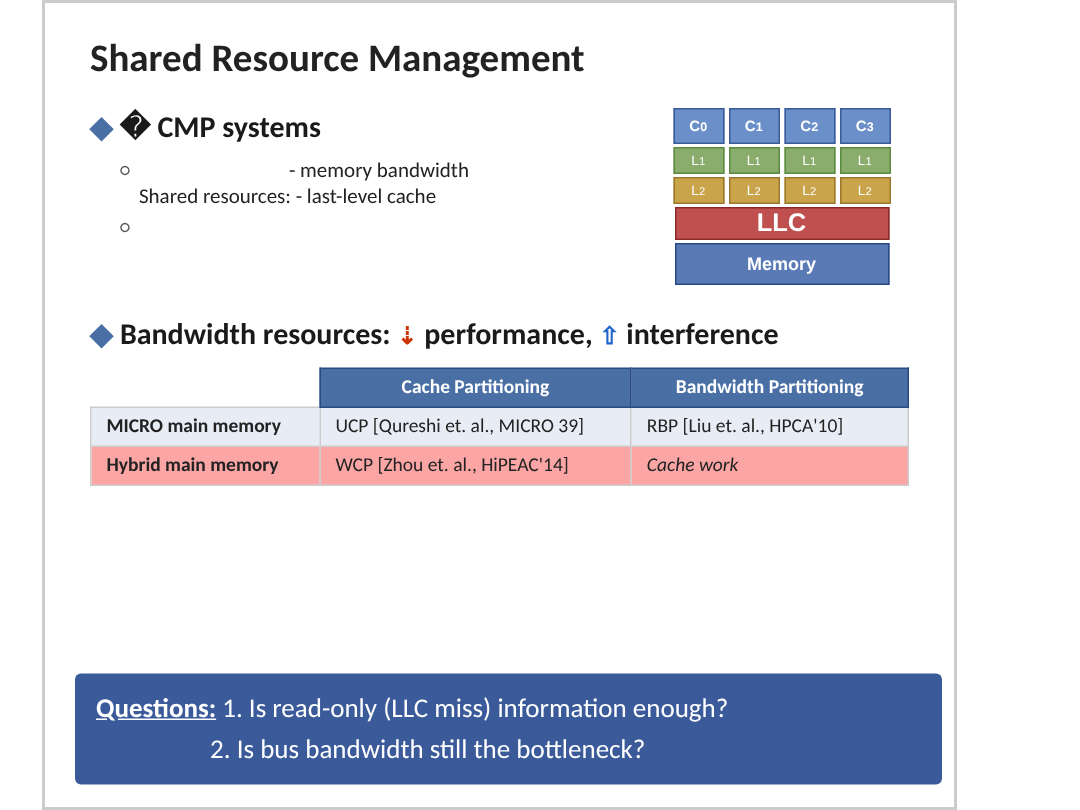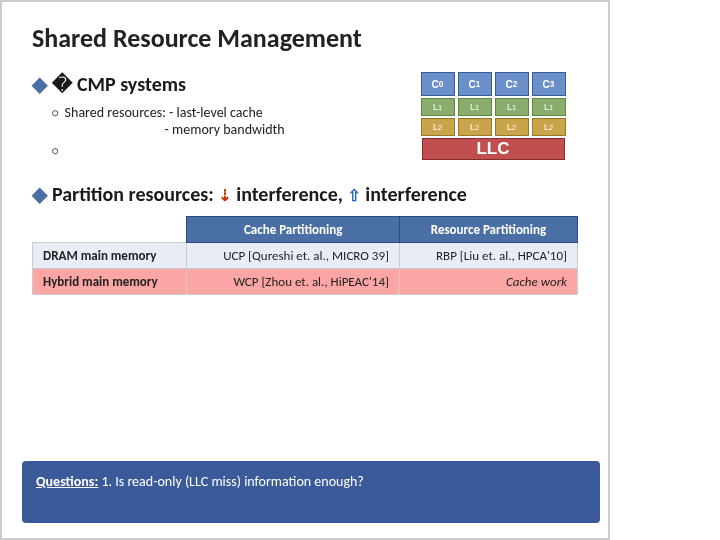--- a/index.html
+++ b/index.html
@@ -10,20 +10,21 @@
       font-family: Georgia, 'Times New Roman', serif;
       overflow: hidden;
     }
     .slide {
       width: 610px;
       height: 540px;
       background: #fff;
       border: 2px solid #ccc;
       padding: 20px 30px;
       position: relative;
+      margin-left: 28px;
     }
     .slide-title {
       font-size: 26px;
       font-weight: bold;
       color: #222;
       margin-bottom: 18px;
       font-family: 'Calibri', Arial, sans-serif;
     }
     .content-area {
       display: flex;
@@ -152,21 +153,21 @@
       background: #4a6fa5;
       color: #fff;
       padding: 5px 20px;
       text-align: center;
       font-weight: bold;
       border: 1px solid #2a4a85;
     }
     .partition-table td {
       padding: 5px 10px;
       border: 1px solid #ccc;
-      text-align: right;
+      text-align: left;
       color: #222;
     }
     .partition-table tr:first-child td {
       background: #e8ecf5;
     }
     .partition-table tr:nth-child(2) td {
       background: #fca5a5;
     }
     .row-label {
       text-align: left !important;
@@ -179,21 +180,21 @@
     }
     .questions-box {
       position: absolute;
       bottom: 15px;
       left: 20px;
       right: 8px;
       background: #3a5a9a;
       color: #fff;
       padding: 10px 14px;
       border-radius: 4px;
-      font-size: 14px;
+      font-size: 18px;
       font-family: 'Calibri', Arial, sans-serif;
       line-height: 1.5;
     }
     .questions-label {
       text-decoration: underline;
       font-weight: bold;
     }
     .down-arrow {
       color: #cc3300;
       font-size: 16px;
@@ -220,22 +221,22 @@
 
       <div class="section-header">
         <span style="color:#4a6fa5;">◆</span>
         <span style="font-size:20px; font-weight:bold;">� CMP systems</span>
       </div>
 
       <div class="bullet-group">
         <div class="bullet-item">
           <span class="bullet-symbol">○</span>
           <div>
+            <div style="padding-left: 100px;">- memory bandwidth</div>
             <div>Shared resources:  - last-level cache</div>
-            <div style="padding-left: 100px;">- memory bandwidth</div>
           </div>
         </div>
         <div class="bullet-item" style="margin-top:4px;">
           <span class="bullet-symbol">○</span>
         </div>
       </div>
 
     </div>
 
     <div class="chip-diagram">
@@ -251,55 +252,57 @@
         <div class="l1-box">L<sub>1</sub></div>
         <div class="l1-box">L<sub>1</sub></div>
       </div>
       <div class="chip-row">
         <div class="l2-box">L<sub>2</sub></div>
         <div class="l2-box">L<sub>2</sub></div>
         <div class="l2-box">L<sub>2</sub></div>
         <div class="l2-box">L<sub>2</sub></div>
       </div>
       <div class="llc-box">LLC</div>
+      <div class="memory-box">Memory</div>
     </div>
 
   </div>
 
   <div class="section2-header">
     <span style="color:#4a6fa5;">◆</span>
-    <span> Partition resources: </span>
+    <span> Bandwidth resources: </span>
     <span class="down-arrow">⇣</span>
-    <span> interference, </span>
+    <span> performance, </span>
     <span class="up-arrow">⇧</span>
     <span> interference</span>
   </div>
 
   <table class="partition-table">
     <thead>
       <tr>
         <th class="empty-col" style="background:transparent; border:none; border-bottom: 1px solid #ccc;"></th>
         <th>Cache Partitioning</th>
-        <th>Resource Partitioning</th>
+        <th>Bandwidth Partitioning</th>
       </tr>
     </thead>
     <tbody>
       <tr>
-        <td class="row-label">DRAM main memory</td>
+        <td class="row-label">MICRO main memory</td>
         <td>UCP [Qureshi et. al., MICRO 39]</td>
         <td>RBP [Liu et. al., HPCA'10]</td>
       </tr>
       <tr>
         <td class="row-label">Hybrid main memory</td>
         <td>WCP [Zhou et. al., HiPEAC'14]</td>
         <td class="this-work">Cache work</td>
       </tr>
     </tbody>
   </table>
 
   <div class="questions-box">
     <span class="questions-label">Questions:</span>
     <span>1. Is read-only (LLC miss) information enough?</span>
     <br>
     <span style="display:inline-block; width: 72px;"></span>
+    <span>2. Is bus bandwidth still the bottleneck?</span>
   </div>
 
 </div>
 
 </body></html>

